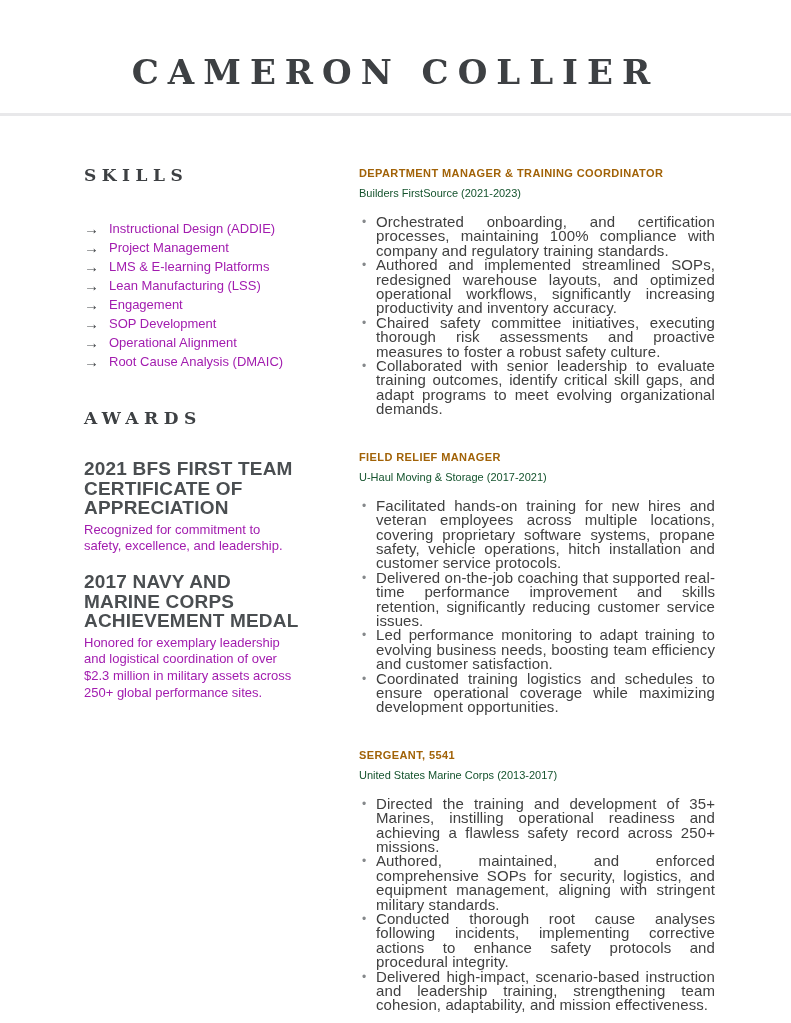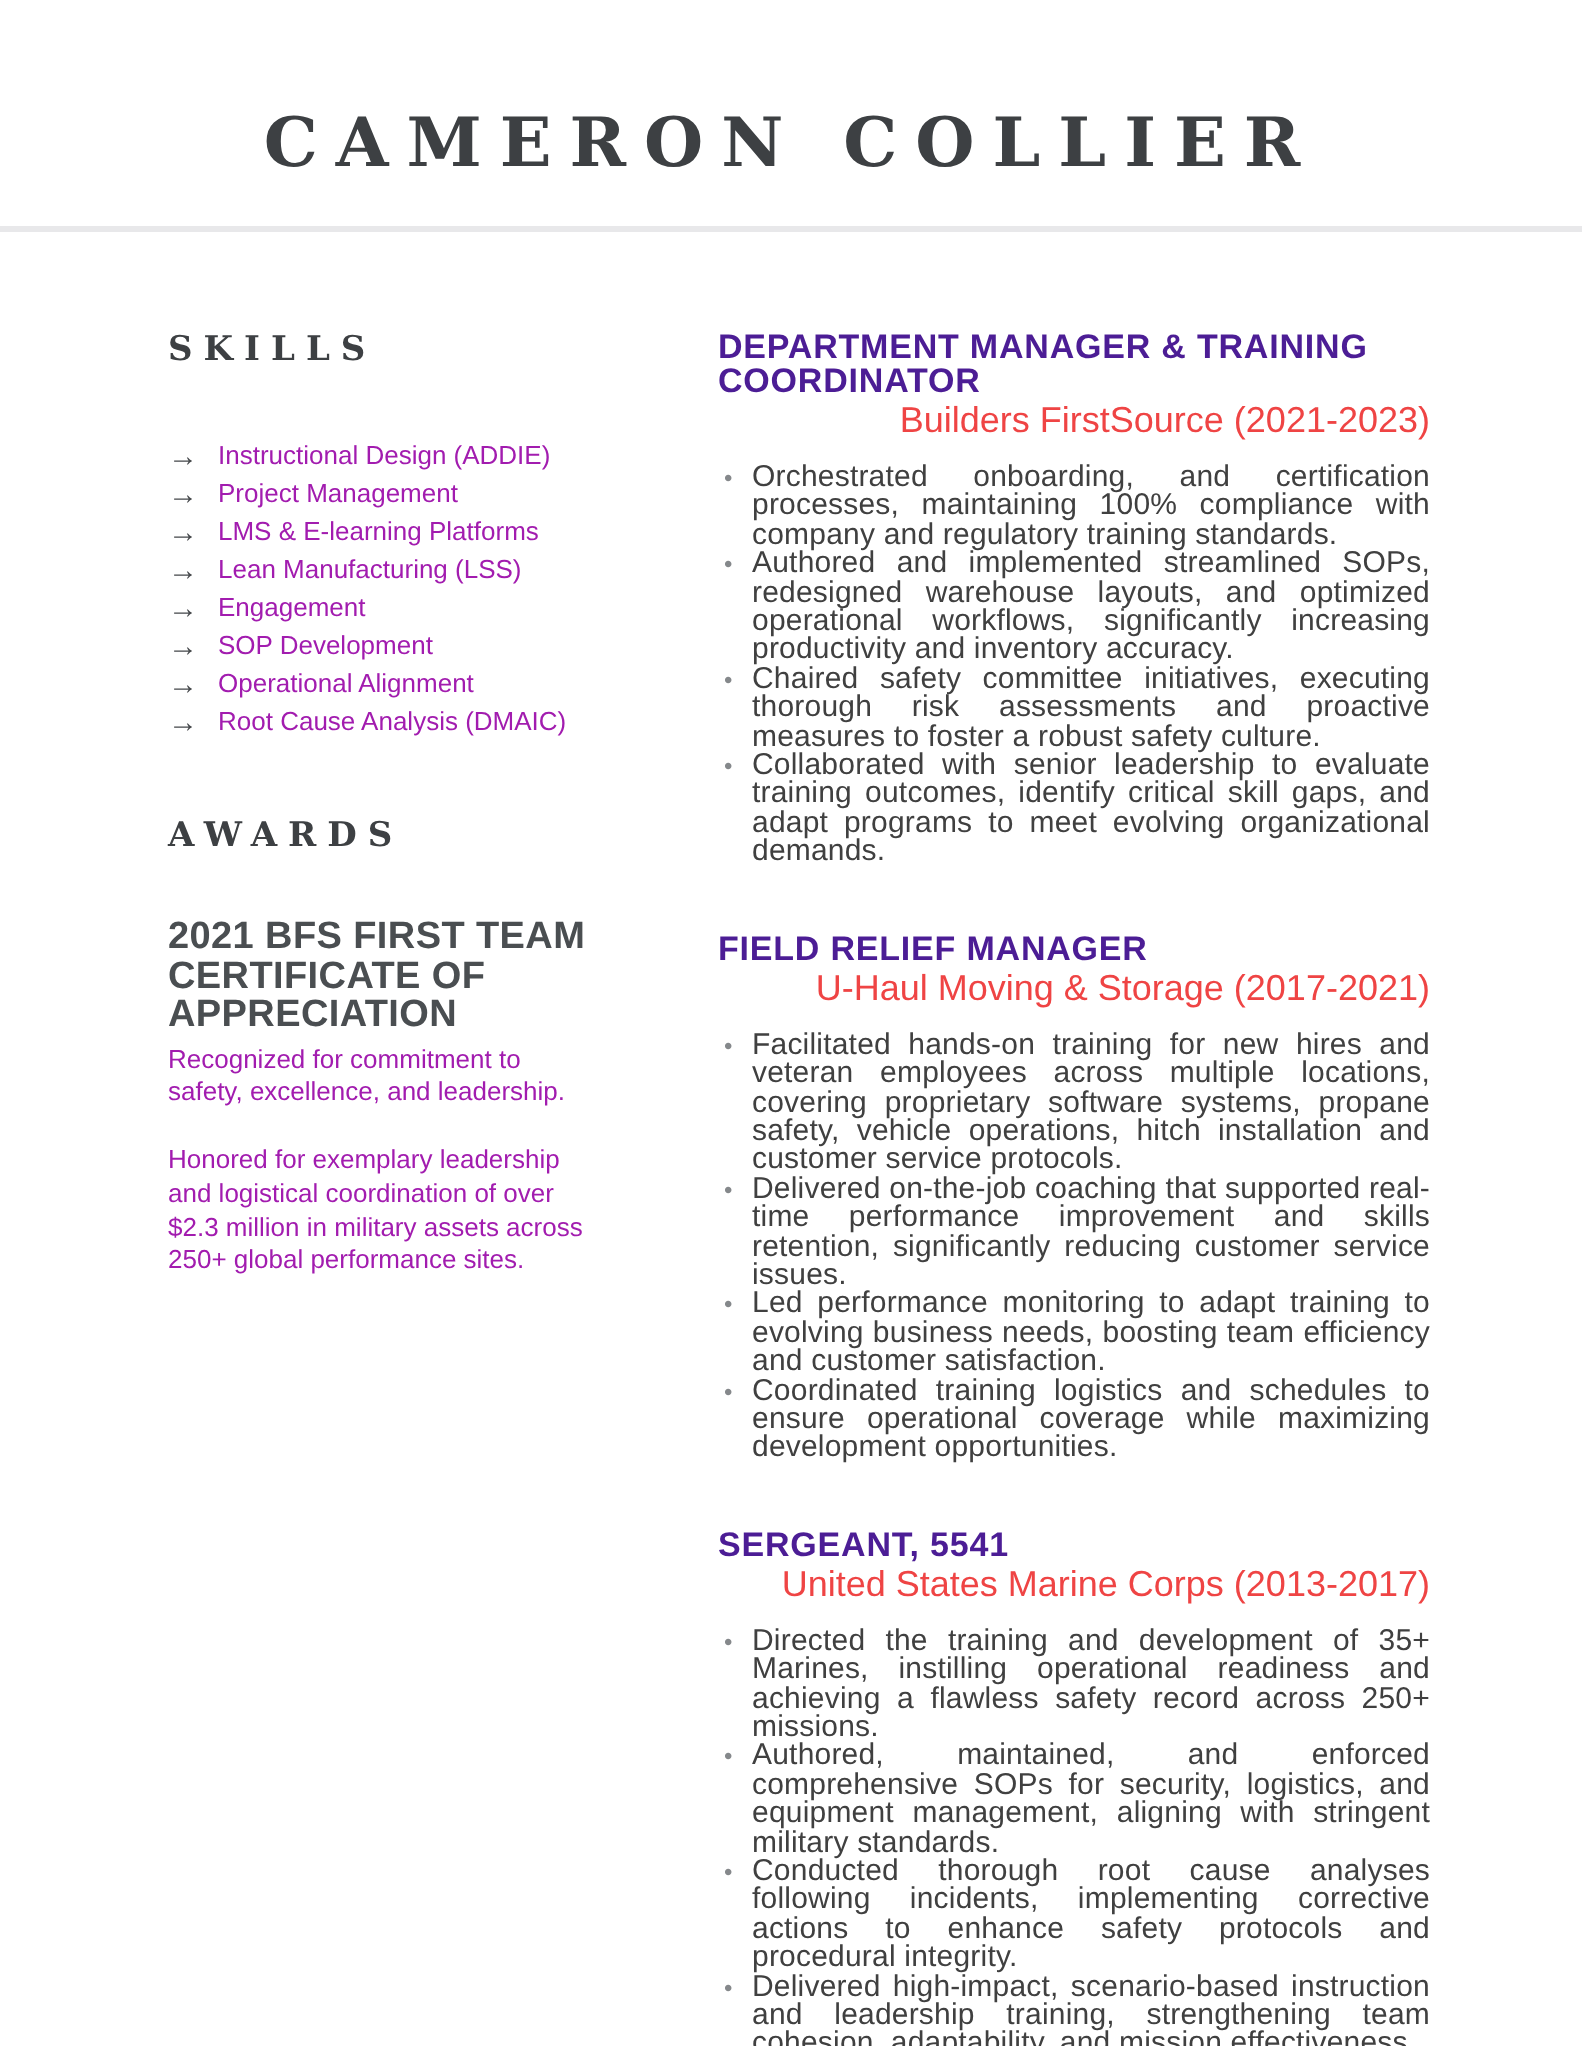--- a/index.html
+++ b/index.html
@@ -49,24 +49,24 @@
     font-size: 19px; font-weight: 700; color: #4a4e51;
     line-height: 19.5px; letter-spacing: 0.2px; margin-bottom: 4px;
   }
   .award-desc {
     font-size: 13px; color: #a21caf; line-height: 16.8px; max-width: 208px;
   }
 
   
   .job { margin-bottom: 32px; }
   .job-title {
-    font-size: 17px; font-weight: 700; color: #4c1d95;
+    font-size: 11px; font-weight: 700; color: #a16207;
     letter-spacing: 0.4px; line-height: 17px;
   }
-  .job-company { font-size: 18px; color: #ef4444; margin-top: 3px; line-height: 17px; text-align: right; }
+  .job-company { font-size: 11px; color: #14532d; margin-top: 3px; line-height: 17px; }
   .bullet-list { list-style: none; margin-top: 13px; }
   .bullet-item { position: relative; padding-left: 17px; }
   .bullet-dot {
     position: absolute; left: 3px; top: 0;
     font-size: 12px; color: #85888b; line-height: 14.4px;
   }
   .bullet-text {
     display: block; font-size: 15px; color: #404040;
     line-height: 14.4px; text-align: justify; letter-spacing: 0.1px;
   }
@@ -125,20 +125,21 @@
       </section>
 
       <section class="awards-section">
         <h2 class="section-heading">AWARDS</h2>
         <div class="awards-list">
           <div class="award">
             <h3 class="award-title">2021 BFS FIRST TEAM CERTIFICATE OF APPRECIATION</h3>
             <p class="award-desc">Recognized for commitment to safety, excellence, and leadership.</p>
           </div>
           <div class="award">
+            <h3 class="award-title">2017 NAVY AND MARINE CORPS ACHIEVEMENT MEDAL</h3>
             <p class="award-desc">Honored for exemplary leadership and logistical coordination of over $2.3 million in military assets across 250+ global performance sites.</p>
           </div>
         </div>
       </section>
 
     </aside>
 
     <main class="right-col">
 
       <section class="job">

